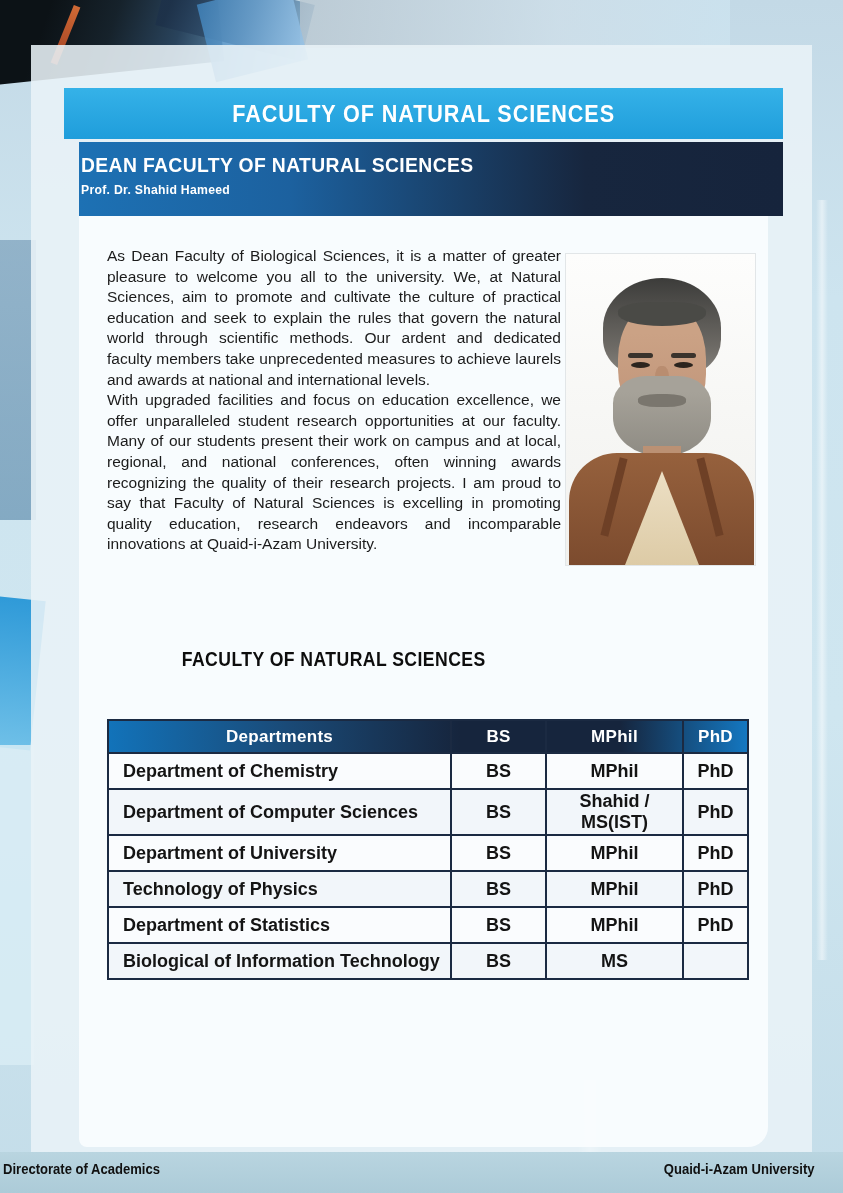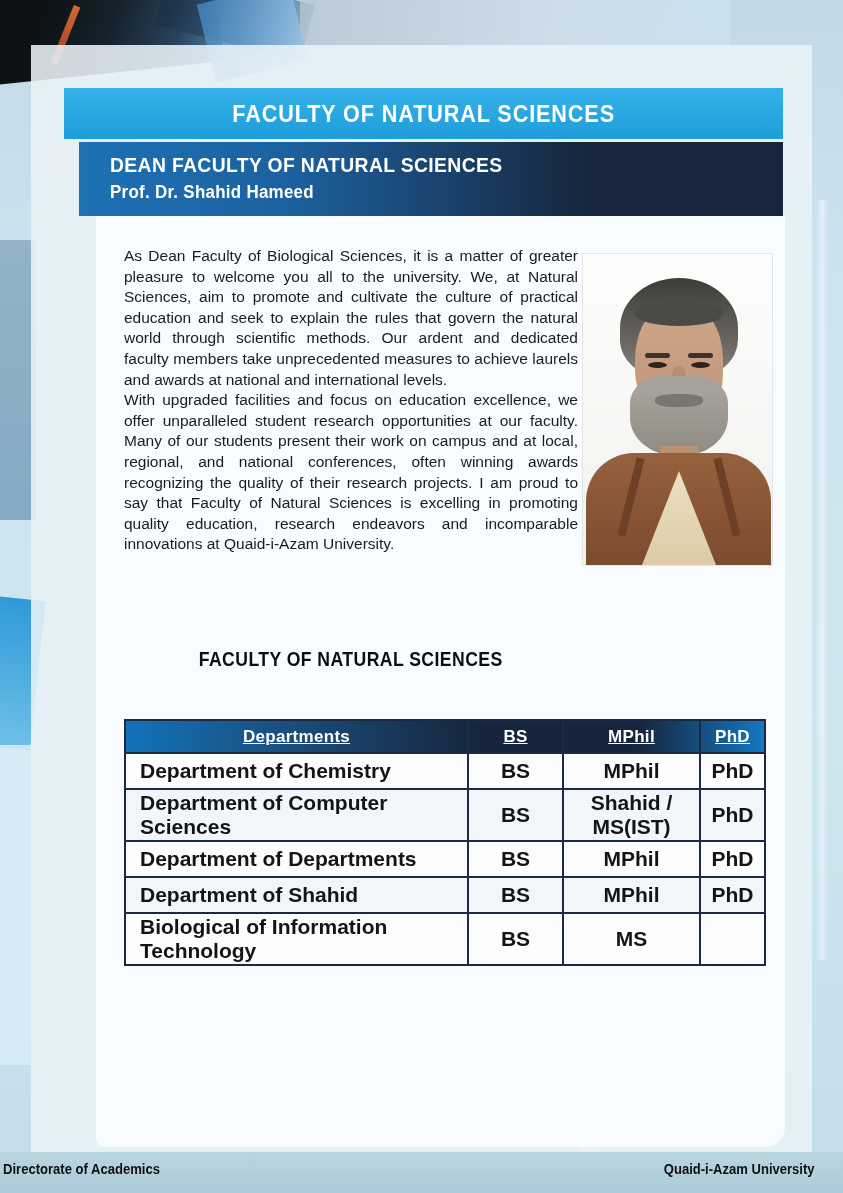--- a/index.html
+++ b/index.html
@@ -28,28 +28,28 @@
   
   .banner-top{
     position:absolute;z-index:3;left:64px;top:88px;width:719px;height:51px;
     background:linear-gradient(180deg,#35b2e8,#1f9ddb);
     display:flex;align-items:center;justify-content:center;
   }
   .banner-top .txt{color:#fff;font-weight:700;font-size:24px;letter-spacing:1px;display:inline-block;transform:scaleX(.9);}
   .banner-dean{
     position:absolute;z-index:3;left:79px;top:142px;width:704px;height:74px;
     background:linear-gradient(90deg,#1d71b4 0%,#1c619f 30%,#17263e 72%,#16243c 100%);
-    padding-left:31px;box-sizing:border-box;
+    padding-left:2px;box-sizing:border-box;
   }
   .banner-dean .h{color:#fff;font-weight:700;font-size:21px;letter-spacing:.4px;margin-top:11px;display:inline-block;transform:scaleX(.92);transform-origin:left center;}
-  .banner-dean .n{color:#fff;font-weight:700;font-size:18px;letter-spacing:.3px;margin-top:5px;display:block;}
+  .banner-dean .n{color:#fff;font-weight:700;font-size:13px;letter-spacing:.3px;margin-top:5px;display:block;}
   .banner-dean .n span{display:inline-block;transform:scaleX(.94);transform-origin:left center;}
   
   .content-panel{
-    position:absolute;z-index:2;left:96px;top:216px;width:689px;height:931px;
+    position:absolute;z-index:2;left:79px;top:216px;width:689px;height:931px;
     background:rgba(249,252,254,.96);border-radius:0 0 20px 8px;
   }
   .intro{position:absolute;left:28px;top:30px;width:454px;color:#1b1b1b;font-size:15.5px;line-height:20.6px;text-align:justify;}
   .intro p{margin:0;}
   .mid-heading{position:absolute;left:28px;top:432px;width:454px;text-align:center;color:#0d0d0d;font-size:20px;font-weight:700;}
   .mid-heading span{display:inline-block;transform:scaleX(.88);letter-spacing:.5px;}
   
   .portrait{position:absolute;left:486px;top:37px;width:191px;height:313px;background:linear-gradient(180deg,#fdfdfc,#f1f1ee);border:1px solid #e2e6e8;overflow:hidden;box-sizing:border-box;}
   .portrait div{position:absolute;}
   .p-hair{top:24px;left:37px;width:118px;height:100px;background:linear-gradient(180deg,#3c3c3a,#6e6b66 70%,#8a8781);border-radius:52% 52% 40% 40%;}
@@ -64,22 +64,22 @@
   .p-mustache{top:140px;left:72px;width:48px;height:13px;background:#7a766e;border-radius:40%;}
   .p-neck{top:192px;left:77px;width:38px;height:30px;background:#bb9174;}
   .p-shoulders{bottom:0;left:3px;width:185px;height:112px;background:linear-gradient(180deg,#96613d,#7c4b2e);border-radius:48px 48px 0 0;}
   .p-shirt{bottom:0;left:59px;width:74px;height:94px;background:linear-gradient(180deg,#ecdfc4,#ddcba6);clip-path:polygon(50% 0,100% 100%,0 100%);}
   .p-lapel-l{bottom:28px;left:44px;width:8px;height:80px;background:#6e4026;transform:rotate(14deg);}
   .p-lapel-r{bottom:28px;left:140px;width:8px;height:80px;background:#6e4026;transform:rotate(-14deg);}
   
   .deg-table{position:absolute;left:28px;top:503px;border-collapse:collapse;table-layout:fixed;width:640px;}
   .deg-table col.c0{width:343px}.deg-table col.c1{width:95px}.deg-table col.c2{width:137px}.deg-table col.c3{width:65px}
   .deg-table thead tr{background:linear-gradient(90deg,#1273ba 0%,#1a4a77 28%,#16253d 55%,#16253d 80%,#1478c2 100%);height:33px;}
-  .deg-table th{color:#fff;font-size:17px;font-weight:700;letter-spacing:.3px;border:2px solid #1b2a42;text-decoration:underline;}
-  .deg-table td{border:2px solid #1b2a42;height:32px;font-size:21px;font-weight:700;color:#141414;text-align:center;background:#fafcfe;margin-top:32px;}
+  .deg-table th{color:#fff;font-size:17px;font-weight:700;letter-spacing:.3px;border:2px solid #1b2a42;}
+  .deg-table td{border:2px solid #1b2a42;height:32px;font-size:18px;font-weight:700;color:#141414;text-align:center;background:#fafcfe;margin-top:32px;}
   .deg-table tr:nth-child(even) td{background:#f2f6fa;}
   .deg-table td.dept{text-align:left;padding-left:14px;}
   
   .footer-txt{position:absolute;z-index:3;top:1161px;color:#101010;font-size:14.5px;font-weight:700;}
   .footer-left{left:3px;}
   .footer-right{right:28px;text-align:right;}
   .footer-txt span{display:inline-block;transform:scaleX(.9);}
   .footer-left span{transform-origin:left center;}
   .footer-right span{transform-origin:right center;}
 </style>
@@ -164,27 +164,33 @@
           <td>MPhil</td>
           <td>PhD</td>
         </tr>
         <tr>
           <td class="dept">Department of Computer Sciences</td>
           <td>BS</td>
           <td>Shahid / MS(IST)</td>
           <td>PhD</td>
         </tr>
         <tr>
-          <td class="dept">Department of Departments</td>
-          <td>BS</td>
-          <td>MPhil</td>
-          <td>PhD</td>
-        </tr>
-        <tr>
-          <td class="dept">Department of Shahid</td>
+          <td class="dept">Department of University</td>
+          <td>BS</td>
+          <td>MPhil</td>
+          <td>PhD</td>
+        </tr>
+        <tr>
+          <td class="dept">Technology of Physics</td>
+          <td>BS</td>
+          <td>MPhil</td>
+          <td>PhD</td>
+        </tr>
+        <tr>
+          <td class="dept">Department of Statistics</td>
           <td>BS</td>
           <td>MPhil</td>
           <td>PhD</td>
         </tr>
         <tr>
           <td class="dept">Biological of Information Technology</td>
           <td>BS</td>
           <td>MS</td>
           <td></td>
         </tr>

